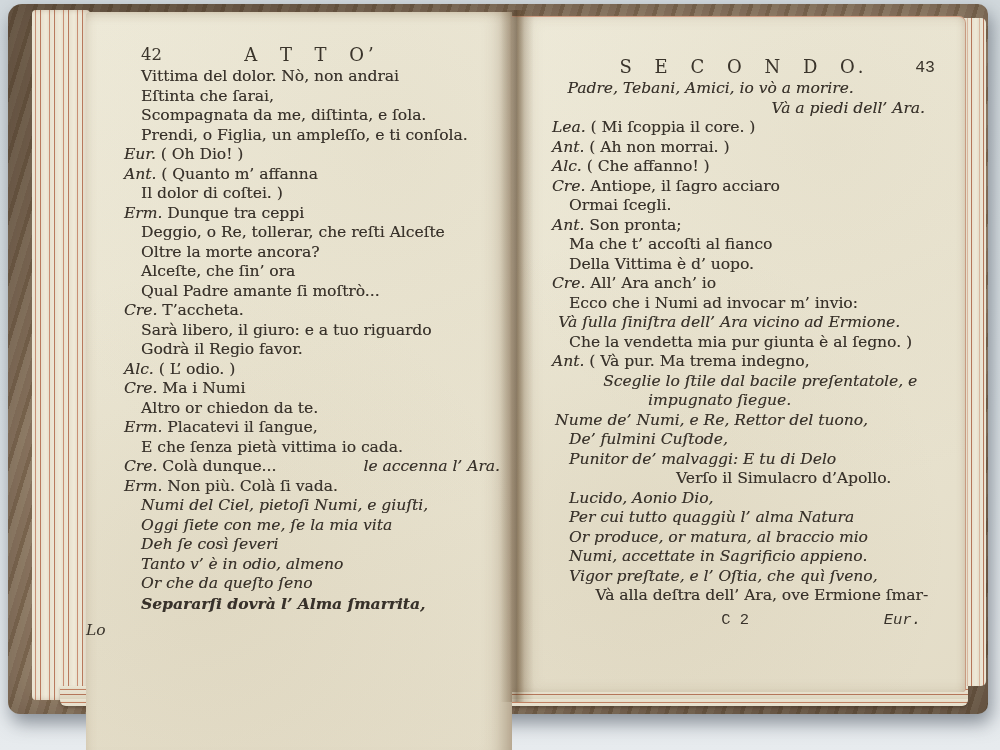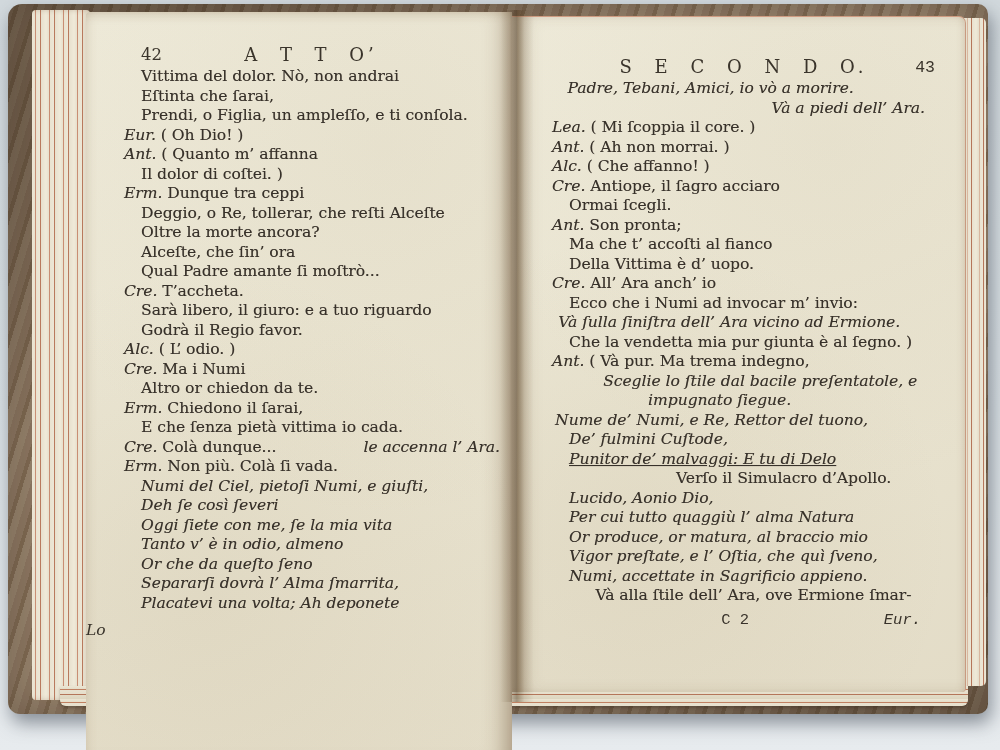--- a/index.html
+++ b/index.html
@@ -99,49 +99,49 @@
     <div class="edges-bottom"></div>
 
     <div class="page page-left">
       <div class="pg-header">
         <span class="pg-num pg-num-left">42</span>
         <span class="pg-title">A T T O’</span>
       </div>
       <div class="text-block" id="left-lines">
           <div class="line" style="padding-left: 1.1em;"><span class="lc"><span class="rom">Vittima del dolor. Nò, non andrai</span></span></div>
           <div class="line" style="padding-left: 1.1em;"><span class="lc"><span class="rom">Eſtinta che ſarai,</span></span></div>
+          <div class="line" style="padding-left: 1.1em;"><span class="lc"><span class="rom">Scompagnata da me, diſtinta, e ſola.</span></span></div>
           <div class="line" style="padding-left: 1.1em;"><span class="lc"><span class="rom">Prendi, o Figlia, un ampleſſo, e ti conſola.</span></span></div>
           <div class="line"><span class="lc"><span class="speaker">Eur.</span><span class="rom"> ( Oh Dio! )</span></span></div>
           <div class="line"><span class="lc"><span class="speaker">Ant.</span><span class="rom"> ( Quanto m’ affanna</span></span></div>
           <div class="line" style="padding-left: 1.1em;"><span class="lc"><span class="rom">Il dolor di coſtei. )</span></span></div>
           <div class="line"><span class="lc"><span class="speaker">Erm.</span><span class="rom"> Dunque tra ceppi</span></span></div>
           <div class="line" style="padding-left: 1.1em;"><span class="lc"><span class="rom">Deggio, o Re, tollerar, che reſti Alceſte</span></span></div>
           <div class="line" style="padding-left: 1.1em;"><span class="lc"><span class="rom">Oltre la morte ancora?</span></span></div>
           <div class="line" style="padding-left: 1.1em;"><span class="lc"><span class="rom">Alceſte, che ſin’ ora</span></span></div>
           <div class="line" style="padding-left: 1.1em;"><span class="lc"><span class="rom">Qual Padre amante ſi moſtrò...</span></span></div>
           <div class="line"><span class="lc"><span class="speaker">Cre.</span><span class="rom"> T’accheta.</span></span></div>
           <div class="line" style="padding-left: 1.1em;"><span class="lc"><span class="rom">Sarà libero, il giuro: e a tuo riguardo</span></span></div>
           <div class="line" style="padding-left: 1.1em;"><span class="lc"><span class="rom">Godrà il Regio favor.</span></span></div>
           <div class="line"><span class="lc"><span class="speaker">Alc.</span><span class="rom"> ( L’ odio. )</span></span></div>
           <div class="line"><span class="lc"><span class="speaker">Cre.</span><span class="rom"> Ma i Numi</span></span></div>
           <div class="line" style="padding-left: 1.1em;"><span class="lc"><span class="rom">Altro or chiedon da te.</span></span></div>
-          <div class="line"><span class="lc"><span class="speaker">Erm.</span><span class="rom"> Chiedono il ſarai,</span></span></div>
+          <div class="line"><span class="lc"><span class="speaker">Erm.</span><span class="rom"> Placatevi il ſangue,</span></span></div>
           <div class="line" style="padding-left: 1.1em;"><span class="lc"><span class="rom">E che ſenza pietà vittima io cada.</span></span></div>
           <div class="line has-right">
             <span class="lc"><span class="speaker">Cre.</span><span class="rom"> Colà dunque...</span></span>
             <span class="right-note it">le accenna l’ Ara.</span>
           </div>
           <div class="line"><span class="lc"><span class="speaker">Erm.</span><span class="rom"> Non più. Colà ſi vada.</span></span></div>
           <div class="line" style="padding-left: 1.1em;"><span class="lc"><span class="it">Numi del Ciel, pietoſi Numi, e giuſti,</span></span></div>
+          <div class="line" style="padding-left: 1.1em;"><span class="lc"><span class="it">Oggi ſiete con me, ſe la mia vita</span></span></div>
           <div class="line" style="padding-left: 1.1em;"><span class="lc"><span class="it">Deh ſe così ſeveri</span></span></div>
-          <div class="line" style="padding-left: 1.1em;"><span class="lc"><span class="it">Oggi ſiete con me, ſe la mia vita</span></span></div>
           <div class="line" style="padding-left: 1.1em;"><span class="lc"><span class="it">Tanto v’ è in odio, almeno</span></span></div>
           <div class="line" style="padding-left: 1.1em;"><span class="lc"><span class="it">Or che da queſto ſeno</span></span></div>
-          <div class="line" style="padding-left: 1.1em;"><span class="lc"><span class="it">Separarſi dovrà l’ Alma ſmarrita,</span></span></div>
-          <div class="line" style="padding-left: 1.1em;"><span class="lc"><span class="it">Placatevi una volta; Ah deponete</span></span></div>
+          <div class="line" style="padding-left: 1.1em; font-weight: bold;"><span class="lc"><span class="it">Separarſi dovrà l’ Alma ſmarrita,</span></span></div>
         </div>
       <div class="foot-row">
         <span class="catchword">Lo</span>
       </div>
     </div>
 
     <div class="page page-right">
       <div class="pg-header">
         <span class="pg-title">S E C O N D O.</span>
         <span class="pg-num pg-num-right">43</span>
@@ -159,28 +159,28 @@
           <div class="line" style="padding-left: 1.1em;"><span class="lc"><span class="rom">Della Vittima è d’ uopo.</span></span></div>
           <div class="line"><span class="lc"><span class="speaker">Cre.</span><span class="rom"> All’ Ara anch’ io</span></span></div>
           <div class="line" style="padding-left: 1.1em;"><span class="lc"><span class="rom">Ecco che i Numi ad invocar m’ invio:</span></span></div>
           <div class="line" style="padding-left: 0.4em;"><span class="lc"><span class="it">Và ſulla ſiniſtra dell’ Ara vicino ad Ermione.</span></span></div>
           <div class="line" style="padding-left: 1.1em;"><span class="lc"><span class="rom">Che la vendetta mia pur giunta è al ſegno. )</span></span></div>
           <div class="line"><span class="lc"><span class="speaker">Ant.</span><span class="rom"> ( Và pur. Ma trema indegno,</span></span></div>
           <div class="line" style="padding-left: 3.3em;"><span class="lc"><span class="it">Sceglie lo ſtile dal bacile preſentatole, e</span></span></div>
           <div class="line" style="padding-left: 6.2em;"><span class="lc"><span class="it">impugnato ſiegue.</span></span></div>
           <div class="line" style="padding-left: 0.2em;"><span class="lc"><span class="it">Nume de’ Numi, e Re, Rettor del tuono,</span></span></div>
           <div class="line" style="padding-left: 1.1em;"><span class="lc"><span class="it">De’ fulmini Cuſtode,</span></span></div>
-          <div class="line" style="padding-left: 1.1em; text-decoration: underline;"><span class="lc"><span class="it">Punitor de’ malvaggi: E tu di Delo</span></span></div>
+          <div class="line" style="padding-left: 1.1em;"><span class="lc"><span class="it">Punitor de’ malvaggi: E tu di Delo</span></span></div>
           <div class="line" style="padding-left: 8em;"><span class="lc"><span class="rom">Verſo il Simulacro d’Apollo.</span></span></div>
           <div class="line" style="padding-left: 1.1em;"><span class="lc"><span class="it">Lucido, Aonio Dio,</span></span></div>
           <div class="line" style="padding-left: 1.1em;"><span class="lc"><span class="it">Per cui tutto quaggiù l’ alma Natura</span></span></div>
           <div class="line" style="padding-left: 1.1em;"><span class="lc"><span class="it">Or produce, or matura, al braccio mio</span></span></div>
+          <div class="line" style="padding-left: 1.1em;"><span class="lc"><span class="it">Numi, accettate in Sagrificio appieno.</span></span></div>
           <div class="line" style="padding-left: 1.1em;"><span class="lc"><span class="it">Vigor preſtate, e l’ Oſtia, che quì ſveno,</span></span></div>
-          <div class="line" style="padding-left: 1.1em;"><span class="lc"><span class="it">Numi, accettate in Sagrificio appieno.</span></span></div>
-          <div class="line" style="padding-left: 2.8em;"><span class="lc"><span class="rom">Và alla ſtile dell’ Ara, ove Ermione ſmar-</span></span></div>
+          <div class="line" style="padding-left: 2.8em;"><span class="lc"><span class="rom">Và alla deſtra dell’ Ara, ove Ermione ſmar-</span></span></div>
         </div>
       <div class="foot-row">
         <span class="signature">C 2</span>
         <span class="catchword">Eur.</span>
       </div>
     </div>
 
     <div class="gutter"></div>
   </div>
 </div>

